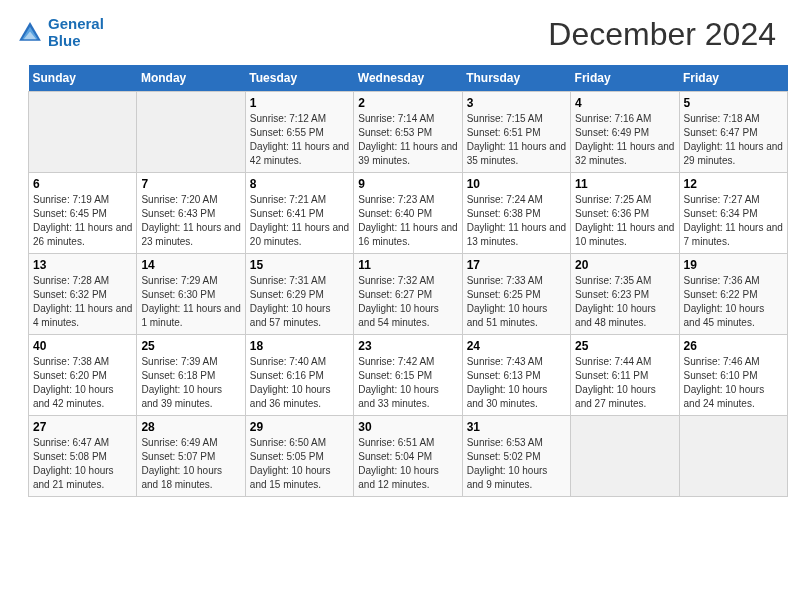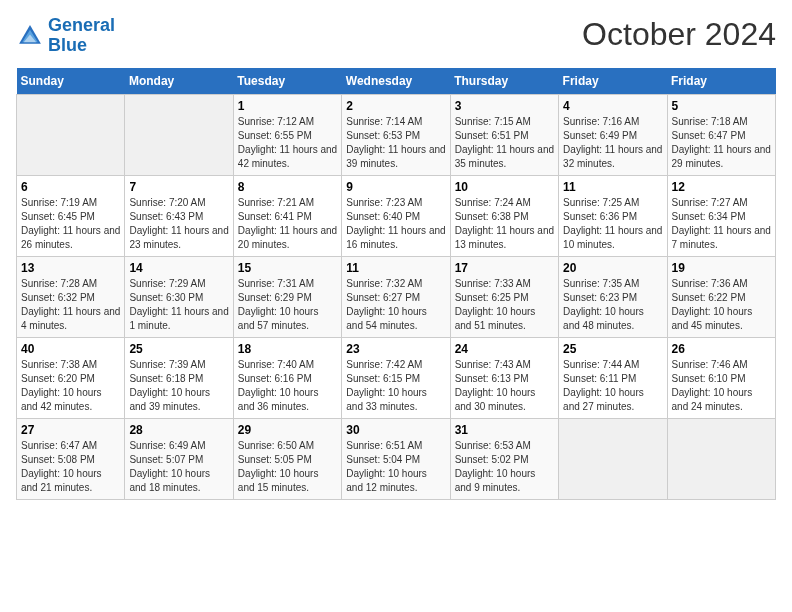--- a/index.html
+++ b/index.html
@@ -15,21 +15,21 @@
       justify-content: space-between;
       align-items: flex-start;
       margin-bottom: 12px;
     }
     .logo {
       display: flex;
       align-items: center;
       gap: 4px;
     }
     .logo-text {
-      font-size: 18px;
+      font-size: 15px;
       font-weight: bold;
       color: #333;
       line-height: 1.1;
     }
     .logo-text span {
       color: #1a6db5;
     }
     .logo-icon {
       width: 28px;
       height: 28px;
@@ -43,20 +43,21 @@
       color: #333;
     }
     .subtitle {
       font-size: 14px;
       color: #555;
     }
     table {
       width: 100%;
       border-collapse: collapse;
       font-size: 11px;
+      margin-left: 12px;
     }
     thead tr th {
       background-color: #2970c0;
       color: #fff;
       padding: 6px 4px;
       text-align: left;
       font-weight: bold;
       font-size: 12px;
     }
     tbody tr td {
@@ -97,21 +98,21 @@
       <polygon points="18,4 32,28 4,28" fill="#2970c0"></polygon>
       <polygon points="18,10 28,26 8,26" fill="#5ba3e0"></polygon>
       <polygon points="18,16 26,26 10,26" fill="#fff" opacity="0.5"></polygon>
     </svg>
     <div class="logo-text">
       <span>General</span><br>
       <span style="color:#1a6db5">Blue</span>
     </div>
   </div>
   <div class="title-block">
-    <div class="month-title">October 2024</div>
+    <div class="month-title">December 2024</div>
   </div>
 </div>
 
 <table>
   <thead>
     <tr>
     <th>Sunday</th>
         <th>Monday</th>
         <th>Tuesday</th>
         <th>Wednesday</th>

